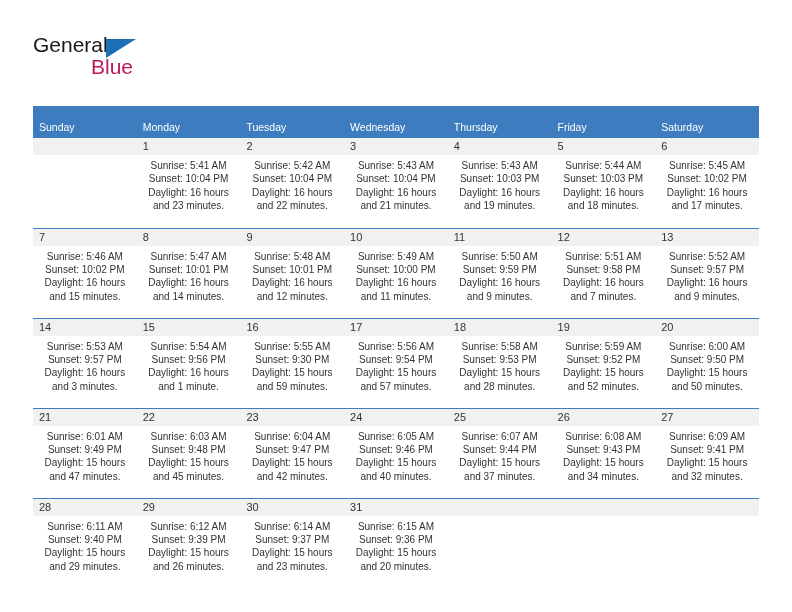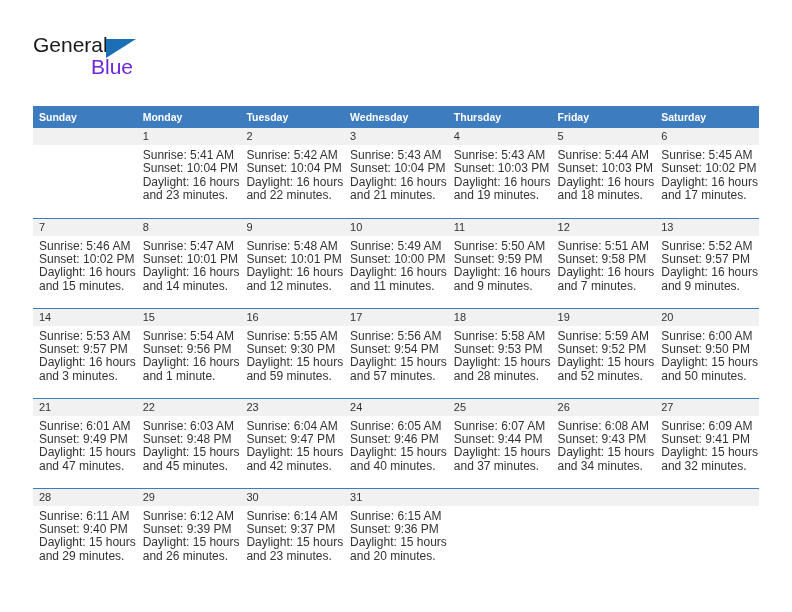--- a/index.html
+++ b/index.html
@@ -55,21 +55,21 @@
     width: 0;
     height: 0;
     border-left: 30px solid #1a6fb5;
     border-bottom: 19px solid transparent;
   }
   .logo-blue {
     position: absolute;
     left: 58px;
     top: 22px;
     font-size: 21px;
-    color: #6d28d9;
+    color: #be185d;
     font-family: "Liberation Sans", sans-serif;
     line-height: 26px;
   }
   .title-block {
     position: absolute;
     right: 0;
     top: -4px;
     text-align: right;
   }
   .cal-title {
@@ -93,23 +93,23 @@
     left: 33px;
     top: 106px;
     width: 726px;
     border-collapse: collapse;
     table-layout: fixed;
   }
   .calendar th {
     background: #3c7cbf;
     color: #ffffff;
     font-size: 10.5px;
-    font-weight: bold;
+    font-weight: normal;
     text-align: left;
-    padding: 5px 0 5px 6px;
+    padding: 15px 0 5px 6px;
     height: 18px;
     box-sizing: border-box;
   }
   .calendar col {
     width: 103.71px;
   }
   td.day-cell {
     vertical-align: top;
     padding: 0;
     background: #ffffff;
@@ -127,23 +127,24 @@
     padding-left: 6px;
     font-size: 11px;
     color: #333333;
     box-sizing: border-box;
   }
   td.empty .daynum-band {
     background: #f1f1f1;
   }
   .cell-body {
     padding: 4px 6px 0 6px;
-    font-size: 12px;
+    font-size: 10px;
     line-height: 13.4px;
     color: #333333;
+    text-align: center;
   }
   .cell-body div {
     white-space: nowrap;
   }
 </style>
 </head>
 <body>
 
 <div class="page">
 

